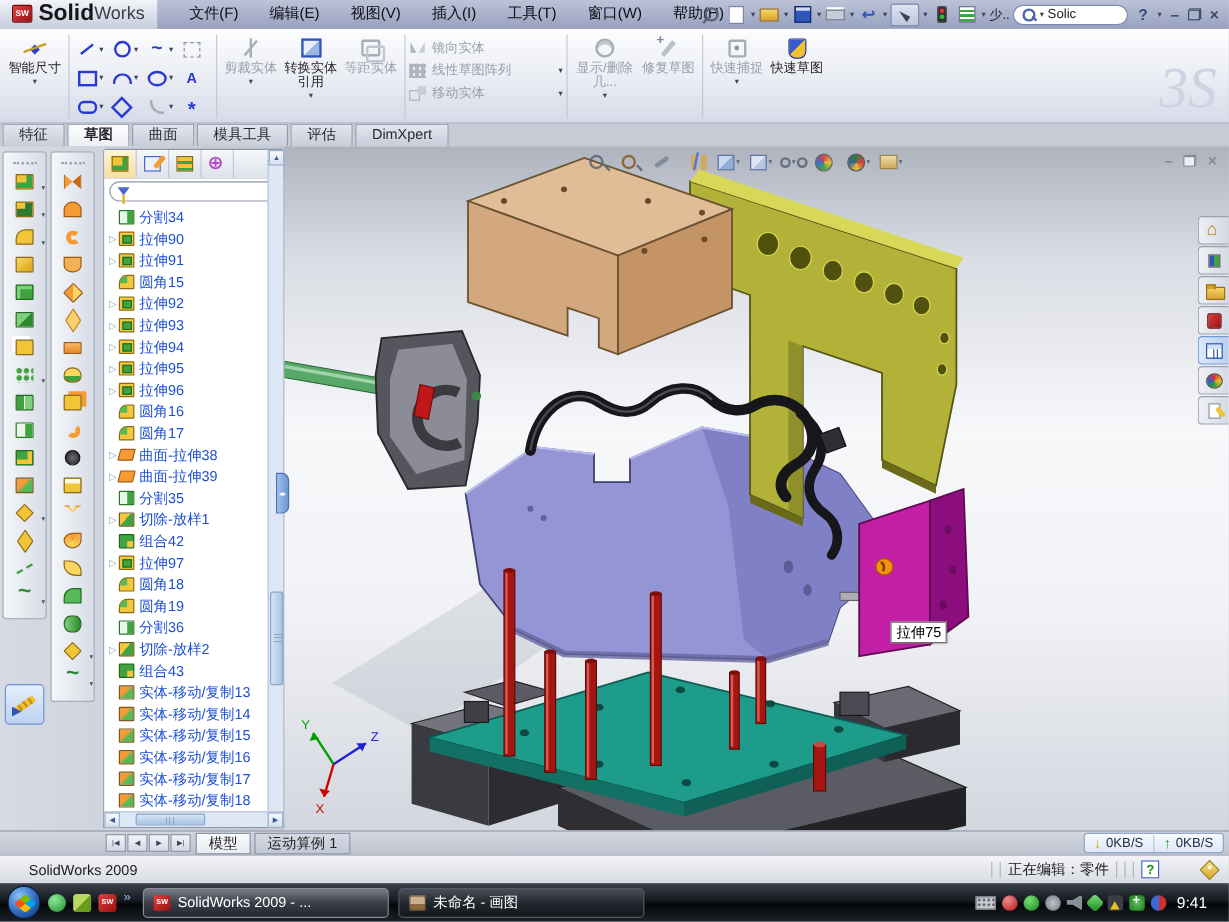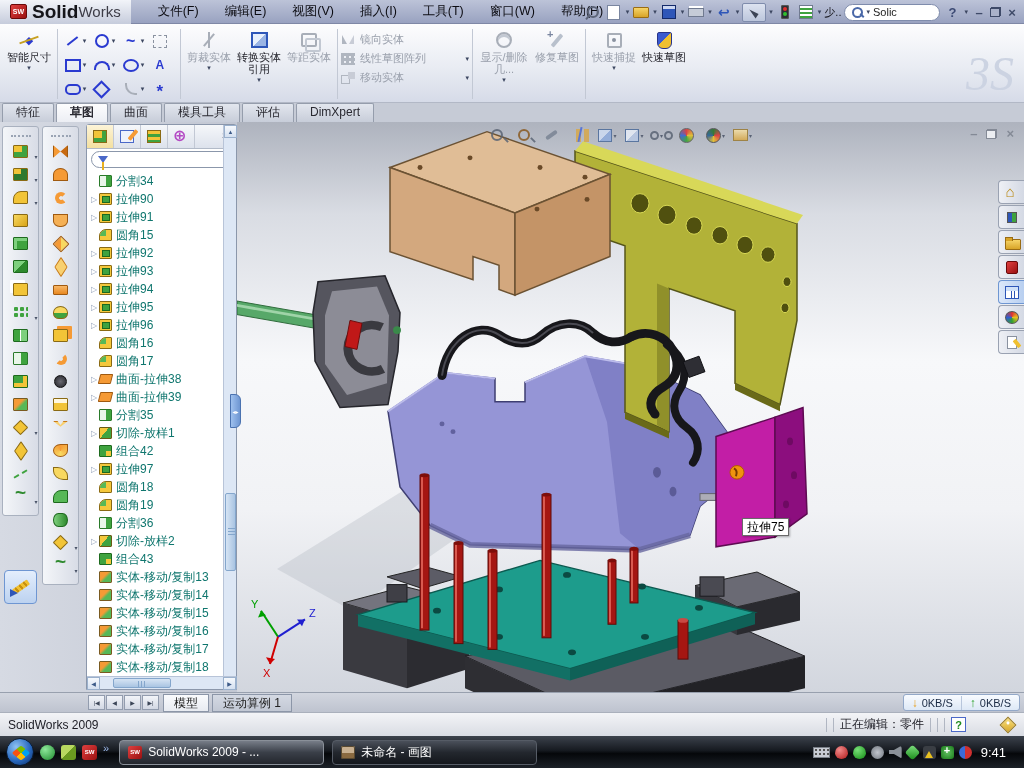--- a/index.html
+++ b/index.html
@@ -146,21 +146,21 @@
   .mt-property::after{content:"";position:absolute;right:-2px;top:-2px;width:4px;height:12px;background:#f59a35;transform:rotate(40deg);border-radius:1px;}
   .mt-config{background:repeating-linear-gradient(#f2c437 0 3px,#3fa33f 3px 6px);border:1px solid #8a6a14;}
   .mt-dimxpert{border:none;}
   .mt-dimxpert::before{content:"⊕";position:absolute;left:-1px;top:-4px;color:#b44ac4;font-size:16px;font-weight:bold;}
   #mgr-chevron{margin-left:auto;font-size:11px;color:#3c4658;display:flex;align-items:center;padding:0 6px;}
   #filterrow{height:22px;padding:2px 4px;background:#fff;}
   #filterbox{height:17px;border:1px solid #8b97ab;border-radius:9px;display:flex;align-items:center;padding:0 6px;gap:4px;}
   .funnel{width:0;height:0;border-left:5px solid transparent;border-right:5px solid transparent;border-top:7px solid #4a68c8;position:relative;}
   .funnel::after{content:"";position:absolute;left:-1px;top:-1px;width:2px;height:8px;background:#e8b020;}
   #treelist{flex:1;position:relative;overflow:hidden;background:#fff;padding:1px 14px 0 2px;}
-  .trow{height:18px;display:flex;align-items:center;font-size:12px;color:#0f766e;white-space:nowrap;}
+  .trow{height:18px;display:flex;align-items:center;font-size:12px;color:#1d4ed8;white-space:nowrap;}
   .exp{width:10px;flex:none;font-size:8px;color:#94a2ba;text-align:center;}
   .exp::before{content:"▷";}
   .tico{width:13px;height:12px;margin:0 4px 0 0;flex:none;position:relative;border-radius:1px;}
   .t-extrude{background:#f5c83c;border:1px solid #8a6a14;}
   .t-extrude::after{content:"";position:absolute;right:1px;bottom:1px;width:6px;height:5px;background:#3fa33f;border:1px solid #1e6a1e;}
   .t-fillet{background:#f5c83c;border:1px solid #8a6a14;border-radius:7px 1px 1px 1px;}
   .t-fillet::after{content:"";position:absolute;left:0;top:0;width:6px;height:6px;background:#57b857;border-radius:7px 0 0 0;}
   .t-split{background:#eaf6ea;border:1px solid #2a7a2a;box-shadow:inset -5px 0 0 #3fa33f;}
   .t-surface{background:#f59a35;border:1px solid #a05a10;transform:skewX(-14deg);height:10px;}
   .t-cutloft{background:linear-gradient(130deg,#f5c83c 45%,#3fa33f 45%);border:1px solid #6a5a14;}
@@ -219,21 +219,21 @@
   .navbtn{width:17px;height:15px;background:linear-gradient(#f2f4f8,#d2d8e4);border:1px solid #929cae;font-size:6px;color:#3c4658;display:flex;align-items:center;justify-content:center;margin-right:1px;}
   .dtab{font-size:12px;padding:0 10px;line-height:16px;border:1px solid #8c96a8;margin-left:3px;background:linear-gradient(#d4d9e3,#c2c8d4);color:#222;}
   .dtab.active{background:linear-gradient(#fafbfd,#e8ebf1);}
   #netmon{margin-left:auto;margin-right:4px;display:flex;border:1px solid #93a8c8;border-radius:3px;background:linear-gradient(#f8fbff,#dde8f6);height:17px;align-items:center;}
   .netseg{display:flex;align-items:center;gap:4px;padding:0 8px;font-size:11px;color:#1a2a44;}
   .netseg+.netseg{border-left:1px solid #b8c6dc;}
   .arr-down{color:#e8a020;font-weight:bold;font-size:12px;}
   .arr-up{color:#28a028;font-weight:bold;font-size:12px;}
   
   #statusbar{position:absolute;left:0;top:712px;width:1024px;height:24px;background:linear-gradient(#f3f4f7,#d9dce3);border-top:1px solid #aab0bc;display:flex;align-items:center;font-size:12px;color:#1a1a22;}
-  #sb-left{padding-left:8px;}
+  #sb-left{padding-left:24px;}
   #sb-right{margin-left:auto;display:flex;align-items:center;gap:6px;padding-right:10px;}
   .sbsep{width:1px;height:14px;background:#b0b6c2;}
   #sb-help{width:15px;height:15px;border:1px solid #4a68c8;background:#fff;color:#1e8a1e;font-weight:bold;font-size:11px;display:flex;align-items:center;justify-content:center;}
   #sb-tag{width:12px;height:12px;background:linear-gradient(135deg,#f8e080,#d8a828);border:1px solid #9a7a20;transform:rotate(45deg);margin-left:30px;position:relative;}
   #sb-tag::after{content:"";position:absolute;left:2px;top:2px;width:3px;height:3px;border-radius:50%;background:#fff;}
   
   #taskbar{position:absolute;left:0;top:736px;width:1024px;height:32px;background:linear-gradient(#3c424c,#161a20 45%,#05070a 55%,#1c2128);display:flex;align-items:center;gap:6px;padding:0 6px;}
   #startorb{width:28px;height:28px;border-radius:50%;background:radial-gradient(circle at 35% 30%,#8ec2f4,#2a6ac0 55%,#0a2a60);border:1px solid #0a1a30;position:relative;flex:none;}
   #startorb::after{content:"";position:absolute;left:8px;top:8px;width:12px;height:12px;border-radius:2px;background:conic-gradient(#7cbb00 0 25%,#00a1f1 0 50%,#ffbb00 0 75%,#f65314 0);transform:rotate(-45deg) skew(6deg,6deg);}
   .qlico{width:15px;height:15px;border-radius:3px;flex:none;}

